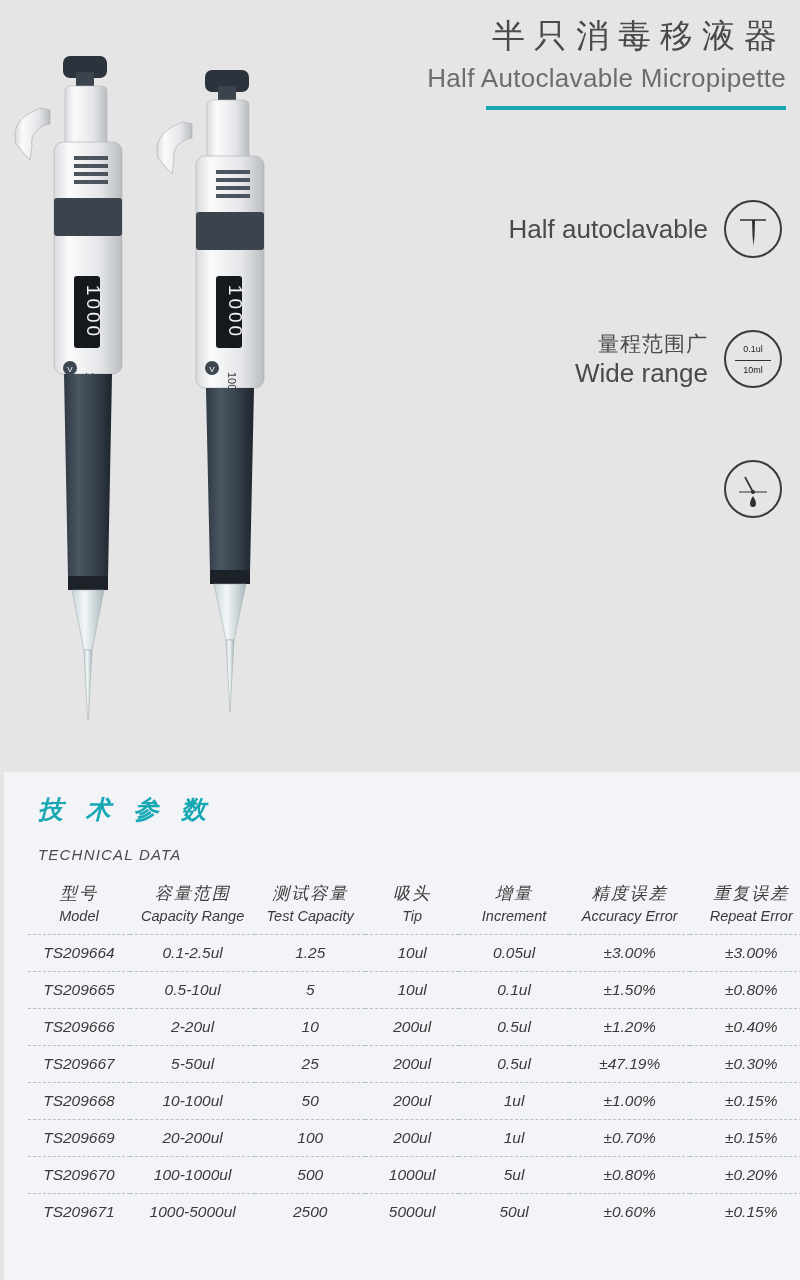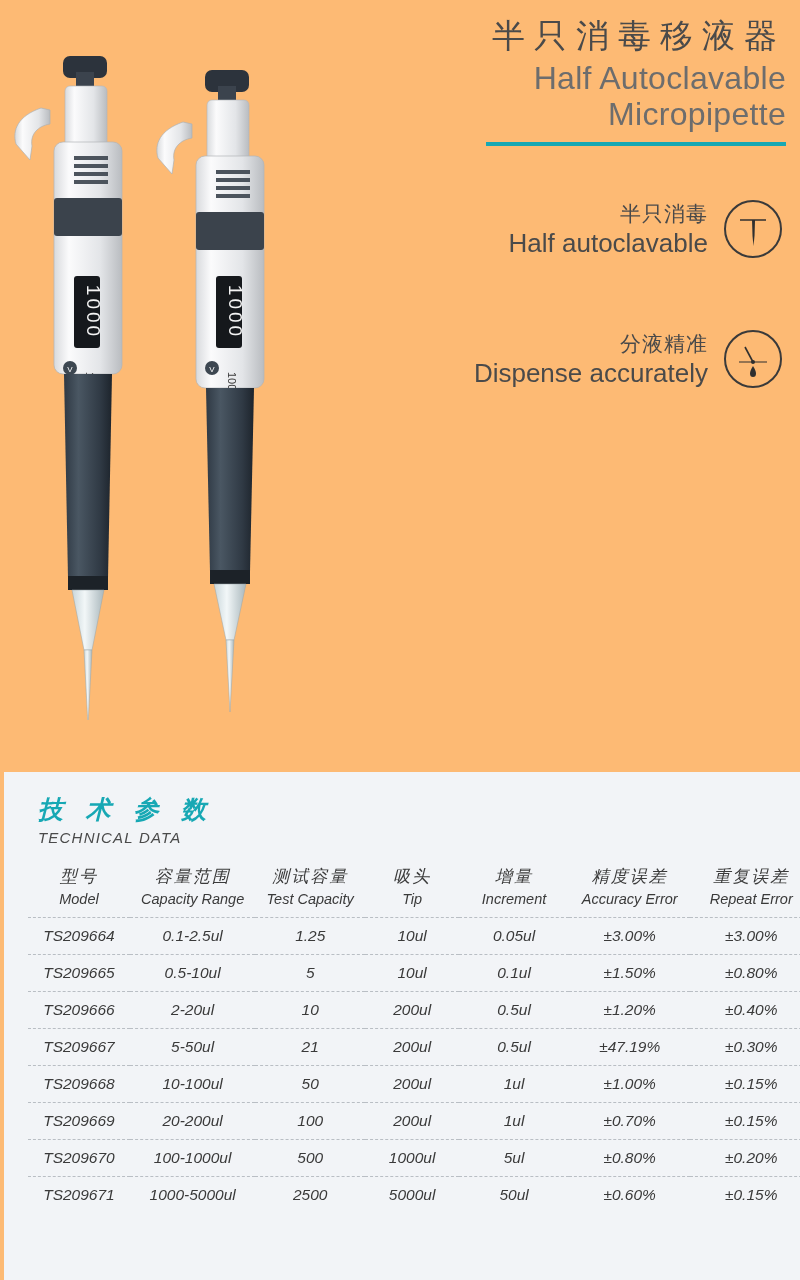--- a/index.html
+++ b/index.html
@@ -7,41 +7,41 @@
     width: 800px;
     height: 1280px;
     background: #ffffff;
     font-family: "Liberation Sans", sans-serif;
     overflow: hidden;
   }
   .page {
     position: relative;
     width: 800px;
     height: 1280px;
-    background: #fdba74;
+    background: #e5e5e5;
   }
 
   
   .header {
     position: absolute;
     top: 14px;
     right: 14px;
     width: 420px;
     text-align: right;
   }
   .title-cn {
     font-size: 33px;
     letter-spacing: 9px;
     color: #4a4a4a;
     font-weight: normal;
     line-height: 44px;
     font-family: "DejaVu Sans", sans-serif;
   }
   .title-en {
-    font-size: 32px;
+    font-size: 26px;
     color: #6d6d6d;
     font-weight: normal;
     line-height: 36px;
     margin-top: 2px;
     letter-spacing: 0.3px;
   }
   .rule {
     margin-top: 10px;
     margin-left: auto;
     width: 300px;
@@ -135,21 +135,21 @@
     letter-spacing: 7px;
     font-weight: bold;
     line-height: 32px;
     font-family: "DejaVu Sans", sans-serif;
   }
   .spec-en {
     font-size: 15px;
     color: #4a4a4a;
     letter-spacing: 1.2px;
     line-height: 22px;
-    margin-top: 1px;
+    margin-top: 18px;
   }
 
   table.data {
     margin-top: 12px;
     width: 784px;
     border-collapse: collapse;
     table-layout: fixed;
   }
   table.data th, table.data td {
     text-align: center;
@@ -271,38 +271,44 @@
         <path d="M64 564 L96 564 L84 620 L76 620 Z" fill="url(#tipG)" stroke="#9aa6ab" stroke-width="0.5"></path>
         <path d="M76 620 L84 620 L80 692 Z" fill="url(#tipG)" stroke="#9aa6ab" stroke-width="0.5"></path>
       </g>
     </svg>
   </div>
 
   <div class="features">
 
     <div class="feature">
       <div class="feature-text">
-        <div class="feature-cn">半只消毒</div>
         <div class="feature-en">Half autoclavable</div>
       </div>
       <div class="feature-icon">
         <svg width="54" height="54" viewBox="0 0 54 54">
           <line x1="14" y1="18" x2="40" y2="18" stroke="#2f2f2f" stroke-width="1.4"></line>
           <path d="M26 18 L29 18 L28.5 34 L26.5 34 Z" fill="#2f2f2f"></path>
           <path d="M26.5 34 L28.5 34 L27.5 44 Z" fill="#2f2f2f"></path>
         </svg>
       </div>
     </div>
 
-
     <div class="feature">
       <div class="feature-text">
-        <div class="feature-cn">分液精准</div>
-        <div class="feature-en">Dispense accurately</div>
+        <div class="feature-cn">量程范围广</div>
+        <div class="feature-en">Wide range</div>
       </div>
+      <div class="feature-icon">
+        <span class="range-txt range-top">0.1ul</span>
+        <span class="range-line"></span>
+        <span class="range-txt range-bot">10ml</span>
+      </div>
+    </div>
+
+    <div class="feature">
       <div class="feature-icon">
         <svg width="54" height="54" viewBox="0 0 54 54">
           <line x1="13" y1="30" x2="41" y2="30" stroke="#2f2f2f" stroke-width="1.2"></line>
           <line x1="27" y1="30" x2="19" y2="15" stroke="#2f2f2f" stroke-width="1.6"></line>
           <circle cx="27" cy="30" r="2" fill="#2f2f2f"></circle>
           <path d="M27 34 C23 40 23 45 27 45 C31 45 31 40 27 34 Z" fill="#2f2f2f"></path>
         </svg>
       </div>
     </div>
 
@@ -380,21 +386,21 @@
           <td>2-20ul</td>
           <td>10</td>
           <td>200ul</td>
           <td>0.5ul</td>
           <td>±1.20%</td>
           <td>±0.40%</td>
         </tr>
         <tr>
           <td>TS209667</td>
           <td>5-50ul</td>
-          <td>21</td>
+          <td>25</td>
           <td>200ul</td>
           <td>0.5ul</td>
           <td>±47.19%</td>
           <td>±0.30%</td>
         </tr>
         <tr>
           <td>TS209668</td>
           <td>10-100ul</td>
           <td>50</td>
           <td>200ul</td>

